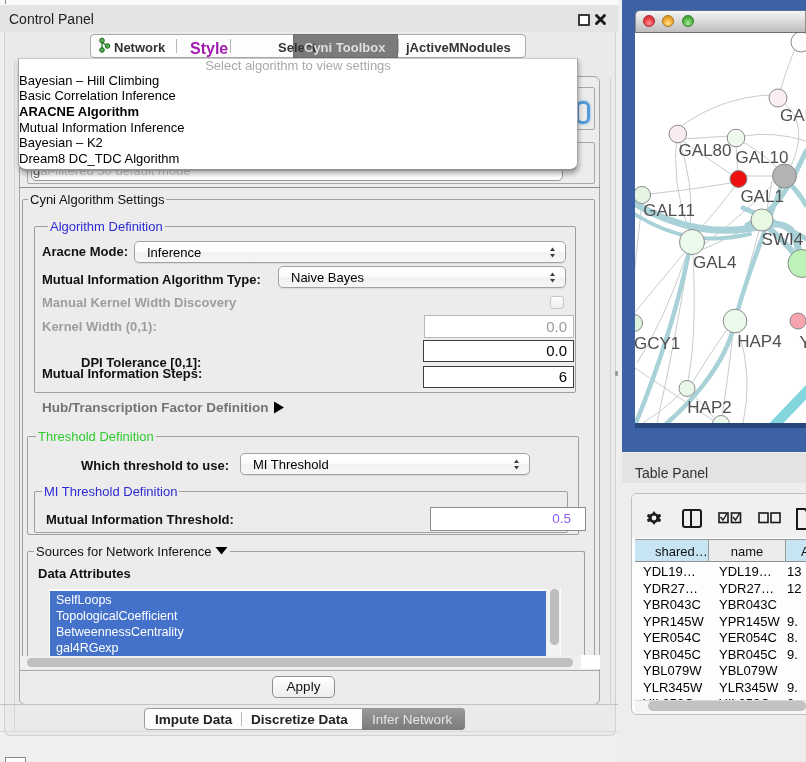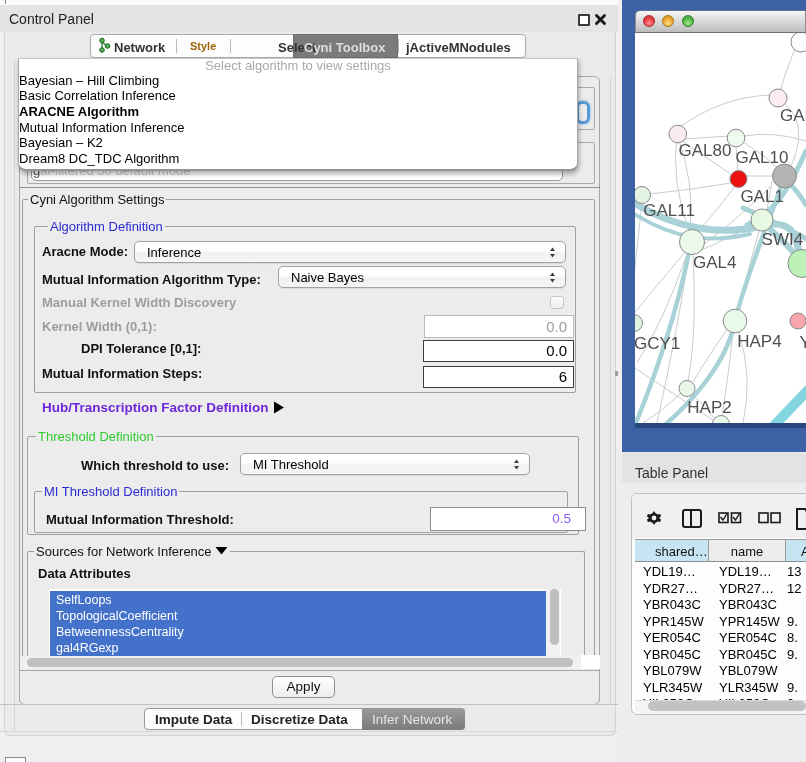--- a/index.html
+++ b/index.html
@@ -35,21 +35,21 @@
 <div class="abs" style="left:176px;top:39px;width:1px;height:14px;background:#b9b9b9;"></div>
 <div class="abs" style="left:230px;top:39px;width:1px;height:14px;background:#b9b9b9;"></div>
 <div class="abs" style="left:398px;top:39px;width:1px;height:14px;background:#b9b9b9;"></div>
 <svg class="abs" style="left:98px;top:37px;" width="13" height="17" viewBox="0 0 13 17">
  <path d="M4 4 L4 13 M4 5 L9 9" stroke="#2c7d2c" stroke-width="1.3" fill="none"></path>
  <circle cx="4" cy="3.5" r="2.3" fill="#55b055" stroke="#1d661d"></circle>
  <circle cx="4" cy="13" r="2.3" fill="#55b055" stroke="#1d661d"></circle>
  <circle cx="9.5" cy="9" r="2.3" fill="#55b055" stroke="#1d661d"></circle>
 </svg>
 <div class="abs" style="left:114px;top:40px;font-size:13px;font-weight:bold;color:#333;">Network</div>
-<div class="abs" style="left:190px;top:40px;font-size:11px;font-weight:bold;color:#a16207;">Style</div>
+<div class="abs" style="left:190px;top:40px;font-size:16px;font-weight:bold;color:#a21caf;">Style</div>
 <div class="abs" style="left:243px;top:40px;font-size:13px;font-weight:bold;color:#333;margin-left:35px;">Select</div>
 <div class="abs" style="left:304px;top:40px;font-size:13px;font-weight:bold;color:#dedede;">Cyni Toolbox</div>
 <div class="abs" style="left:406px;top:40px;font-size:13px;font-weight:bold;color:#333;">jActiveMNodules</div>
 
 <div class="abs" style="left:19px;top:76px;width:581px;height:629px;background:#ececec;border:1px solid #a6a6a6;border-radius:6px;box-sizing:border-box;"></div>
 
 <div class="abs" style="left:27px;top:87px;width:568px;height:43px;border:1px solid #a8a8a8;border-radius:2px;box-sizing:border-box;"></div>
 <div class="abs" style="left:576px;top:101px;width:8px;height:17px;border:3px solid #549ad8;border-radius:6px;box-shadow:0 0 3px #7ab2e2;"></div>
 <div class="abs" style="left:27px;top:142px;width:568px;height:42px;border:1px solid #a8a8a8;border-radius:2px;box-sizing:border-box;"></div>
 <div class="abs" style="left:31px;top:150px;width:530px;height:29px;background:#fff;border:1px solid #9a9a9a;border-radius:5px;"></div>
@@ -84,27 +84,27 @@
       <path d="M3.5 10.4 L6 7 L1 7 Z" fill="#3c3c3c"></path>
     </svg>
   </div>
 
 <div class="glbl abs" style="left:42px;top:295px;">Manual Kernel Width Discovery</div>
 <div class="abs" style="left:550px;top:296px;width:12px;height:11px;border:1px solid #c6c6c6;border-radius:3px;background:linear-gradient(#ffffff,#ededed);"></div>
 
 <div class="glbl abs" style="left:42px;top:319px;">Kernel Width (0,1):</div>
 <div class="tf" style="left:424px;top:315px;width:142px;height:21px;border:1px solid #b9b9b9;color:#9d9d9d;line-height:21px;padding-right:6px;box-sizing:content-box;">0.0</div>
 
-<div class="lbl abs" style="left:42px;top:341px;padding-left:39px;">DPI Tolerance [0,1]:</div>
+<div class="lbl abs" style="left:42px;top:355px;padding-left:39px;">DPI Tolerance [0,1]:</div>
 <div class="tf" style="left:423px;top:340px;width:143px;height:20px;border:1.5px solid #3d3d3d;color:#000;line-height:20px;padding-right:6px;">0.0</div>
 
 <div class="lbl abs" style="left:42px;top:366px;">Mutual Information Steps:</div>
 <div class="tf" style="left:423px;top:366px;width:143px;height:20px;border:1.5px solid #3d3d3d;color:#000;line-height:20px;padding-right:6px;">6</div>
 
-<div class="abs" style="left:42px;top:400px;font-size:13.5px;font-weight:bold;color:#6d28d9;">Hub/Transcription Factor Definition</div>
+<div class="abs" style="left:42px;top:400px;font-size:13.5px;font-weight:bold;color:#737373;">Hub/Transcription Factor Definition</div>
 <svg class="abs" style="left:273px;top:401px;" width="12" height="13" viewBox="0 0 12 13">
     <path d="M1 0.5 L11 6.5 L1 12.5 Z" fill="#000"></path>
   </svg>
 
 <div class="gbox" style="left:27px;top:436px;width:550px;height:97px;"></div>
 <div class="gtitle" style="left:36px;top:429px;color:#2ecc2e;">Threshold Definition</div>
 
 <div class="lbl abs" style="left:81px;top:458px;">Which threshold to use:</div>
 <div class="combo" style="left:240px;top:453px;width:288px;height:20px;">
     <span class="tx">MI Threshold</span>

